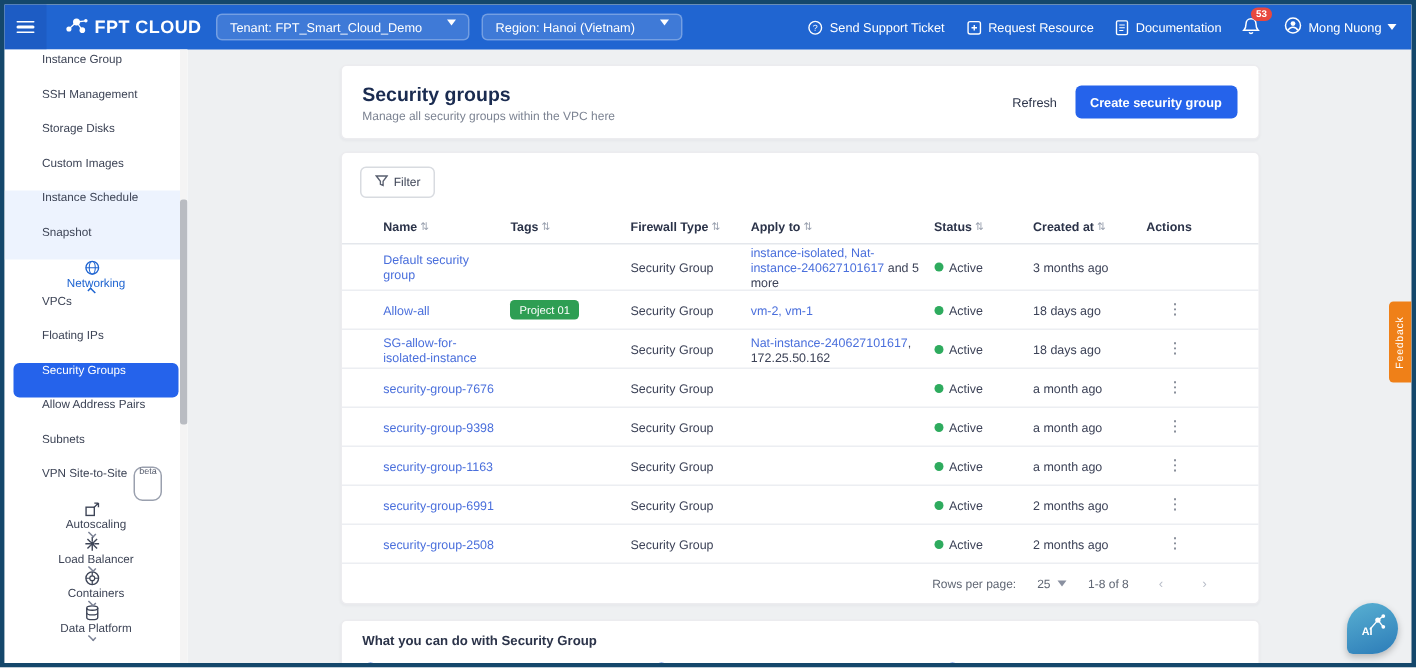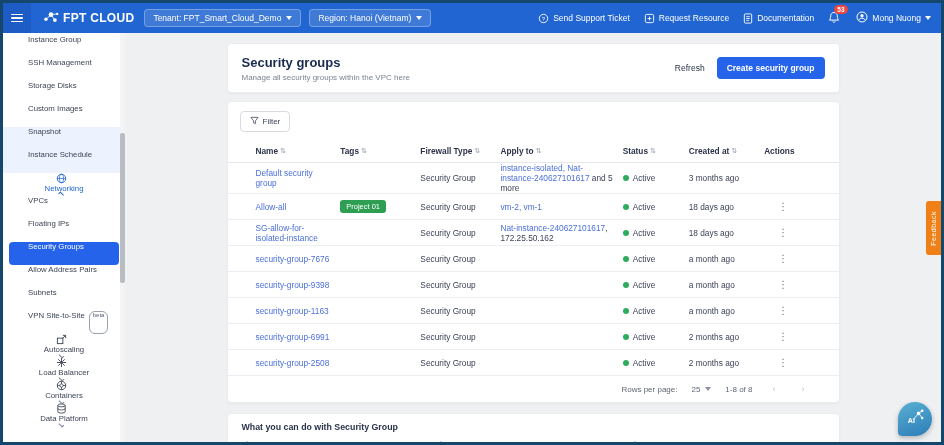--- a/index.html
+++ b/index.html
@@ -5,21 +5,21 @@
   * { margin:0; padding:0; box-sizing:border-box; }
   html,body { width:944px; height:445px; font-family:"Liberation Sans","DejaVu Sans",sans-serif; background:#fff; }
   .frame { position:relative; width:944px; height:445px; border:3px solid #14476b; background:#eef0f2; overflow:hidden; display:flex; flex-direction:column; }
 
   
   .topbar { height:30px; background:#2065d1; display:flex; align-items:center; color:#fff; flex:0 0 auto; font-size:8.5px; }
   .hamburger-box { width:28px; height:30px; background:#1d5cc4; display:flex; align-items:center; justify-content:center; cursor:pointer; }
   .hamburger { width:12px; }
   .hamburger span { display:block; height:1.6px; background:#fff; margin:2px 0; border-radius:1px; }
   .brand { display:flex; align-items:center; gap:4px; margin:0 10px 0 12px; font-weight:bold; font-size:12px; letter-spacing:.3px; }
-  .pill { display:flex; align-items:center; gap:5px; background:rgba(255,255,255,.14); border:1px solid rgba(255,255,255,.28); border-radius:4px; padding:3px 8px; margin-right:8px; cursor:pointer; white-space:nowrap; }
+  .pill { display:flex; gap:17px; background:rgba(255,255,255,.14); border:1px solid rgba(255,255,255,.28); border-radius:4px; padding:3px 8px; margin-right:8px; cursor:pointer; white-space:nowrap; }
   .caret-down { width:0; height:0; border-left:3.5px solid transparent; border-right:3.5px solid transparent; border-top:4px solid #fff; }
   .top-spacer { flex:1; }
   .top-link { display:flex; align-items:center; gap:4px; margin-right:14px; cursor:pointer; white-space:nowrap; }
   .top-link svg { display:block; }
   .bell-wrap { position:relative; margin-right:16px; cursor:pointer; }
   .badge { position:absolute; top:-6px; left:6px; background:#e8483f; color:#fff; font-size:6.5px; border-radius:7px; padding:1px 3px; font-weight:bold; }
   .user-menu { display:flex; align-items:center; gap:4px; margin-right:10px; cursor:pointer; white-space:nowrap; }
 
   
   .body-row { flex:1; display:flex; min-height:0; position:relative; }
@@ -182,24 +182,24 @@
           <div class="side-item">
             <span>SSH Management</span>
           </div>
           <div class="side-item">
             <span>Storage Disks</span>
           </div>
           <div class="side-item">
             <span>Custom Images</span>
           </div>
           <div class="side-item hl">
+            <span>Instance Schedule</span>
+          </div>
+          <div class="side-item hl">
             <span>Snapshot</span>
-          </div>
-          <div class="side-item hl">
-            <span>Instance Schedule</span>
           </div>
         </div>
       <div id="sb-networking">
           <div class="side-section active">
             <span class="sec-icon">
               <svg width="11" height="11" viewBox="0 0 12 12">
                 <circle cx="6" cy="6" r="4.6" fill="none" stroke="currentColor" stroke-width="1"></circle>
                 <ellipse cx="6" cy="6" rx="2.2" ry="4.6" fill="none" stroke="currentColor" stroke-width=".8"></ellipse>
                 <line x1="1.4" y1="6" x2="10.6" y2="6" stroke="currentColor" stroke-width=".8"></line>
               </svg>

